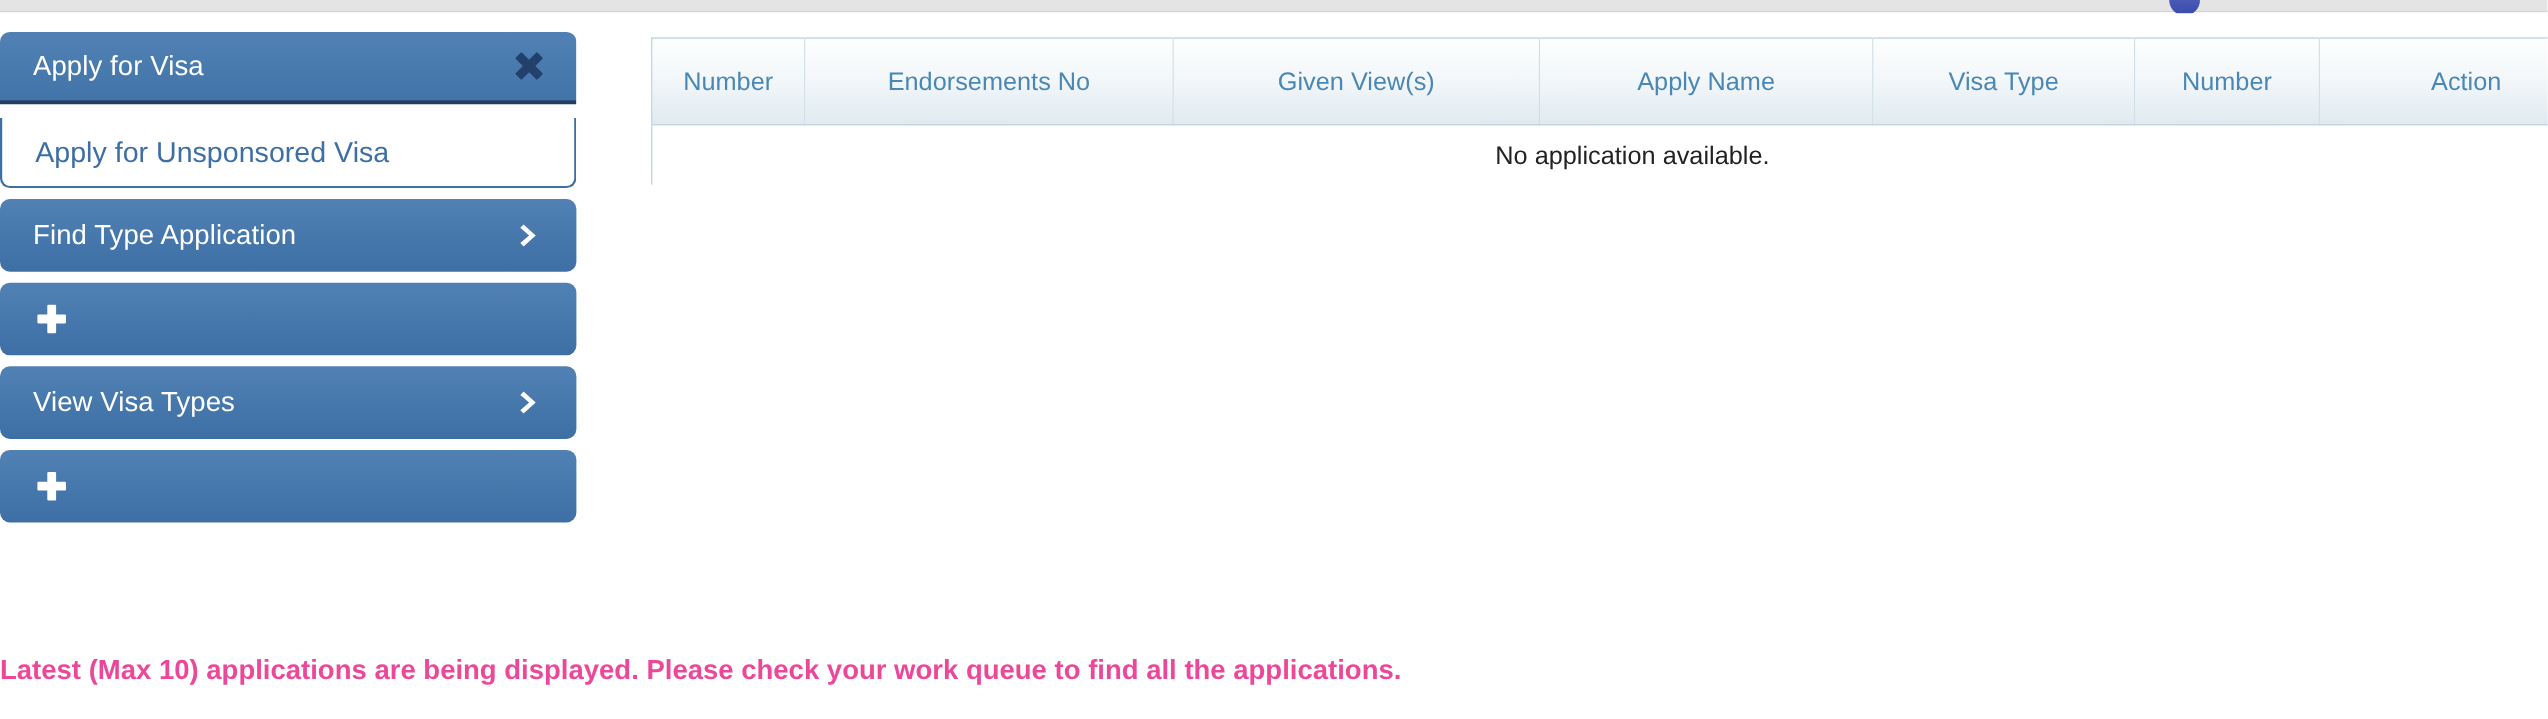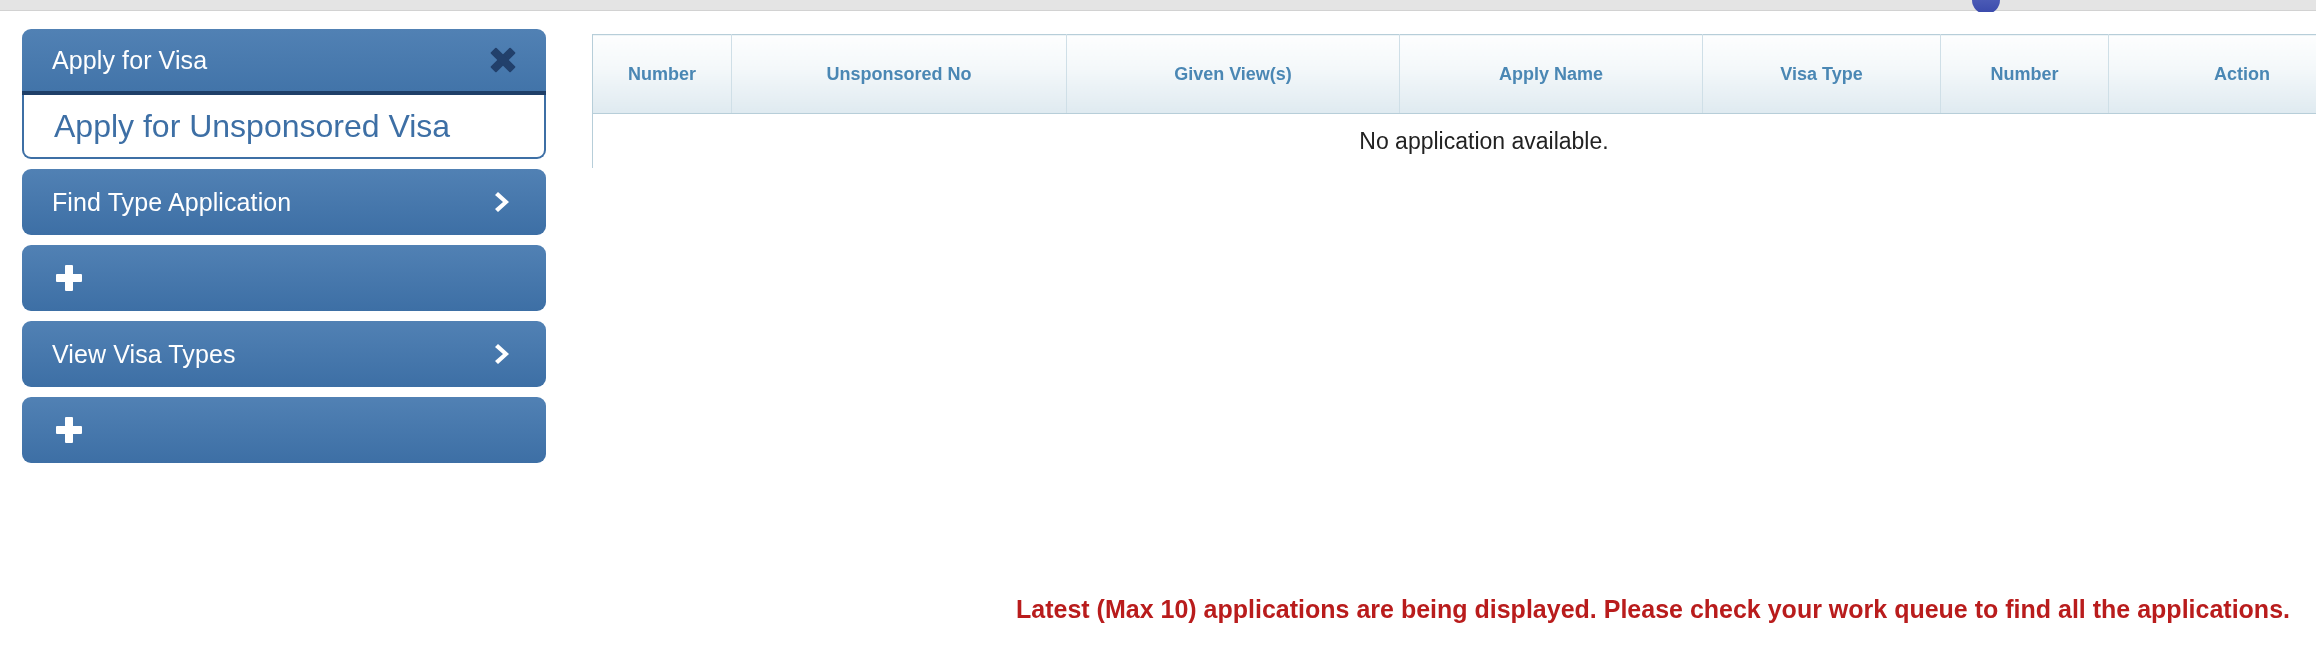--- a/index.html
+++ b/index.html
@@ -41,21 +41,21 @@
     position: absolute;
     left: 0; top: 12px;
     width: 2316px;
     height: 642px;
     background: #ffffff;
   }
 
   
   .sidebar {
     position: absolute;
-    left: 22px;
+    left: 0;
     top: 17px;
     width: 524px;
   }
 
   .menu-group {
     margin-bottom: 2px;
   }
 
   .menu-btn {
     position: relative;
@@ -150,22 +150,23 @@
     border-radius: 0 0 9px 9px;
     padding: 0;
   }
   .submenu-item {
     box-sizing: border-box;
     height: 62px;
     display: flex;
     align-items: center;
     padding-left: 30px;
     color: #3d6fa5;
-    font-size: 32px;
+    font-size: 26px;
     white-space: nowrap;
+    margin-top: 12px;
   }
 
   .spacer-8 { height: 8px; }
 
   
   .table-wrap {
     position: absolute;
     left: 592px;
     top: 22px;
     width: 1692px;
@@ -174,22 +175,22 @@
     border-collapse: collapse;
     table-layout: fixed;
     width: 1692px;
     border: 1px solid #b7ced9;
   }
   table.results th {
     background: linear-gradient(180deg, #fdfefe 0%, #f4f8fa 42%, #dfeaf0 100%);
     border-right: 1px solid #cfdfe7;
     border-bottom: 1px solid #b7ced9;
     color: #4a87b4;
-    font-size: 18px;
-    font-weight: bold;
+    font-size: 23px;
+    font-weight: normal;
     height: 78px;
     vertical-align: middle;
     text-align: center;
     padding: 0 6px;
     white-space: nowrap;
   }
   table.results th:last-child { border-right: none; }
   table.results td.empty-cell {
     background: #ffffff;
     color: #222222;
@@ -208,24 +209,24 @@
   .col-visatype { width: 225px; margin-top: 23px; }
   .col-status   { width: 155px; }
   .col-action   { width: 254px; }
 
   
   .footer-note {
     position: absolute;
     left: 0;
     top: 583px;
     width: 2290px;
-    text-align: right;
+    text-align: left;
     font-size: 25px;
     font-weight: bold;
-    color: #b91c1c;
+    color: #ec4899;
     white-space: nowrap;
   }
 </style>
 </head>
 <body>
 
 <div class="top-strip">
   <div class="top-strip-badge"></div>
 </div>
 
@@ -293,21 +294,21 @@
       </div>
     </div>
 
   </nav>
 
   <div class="table-wrap">
     <table class="results">
       <thead>
         <tr>
           <th class="col-number">Number</th>
-          <th class="col-appno">Unsponsored No</th>
+          <th class="col-appno">Endorsements No</th>
           <th class="col-given">Given View(s)</th>
           <th class="col-family">Apply Name</th>
           <th class="col-visatype">Visa Type</th>
           <th class="col-status">Number</th>
           <th class="col-action">Action</th>
         </tr>
       </thead>
       <tbody>
         <tr>
           <td class="empty-cell" colspan="7">No application available.</td>

